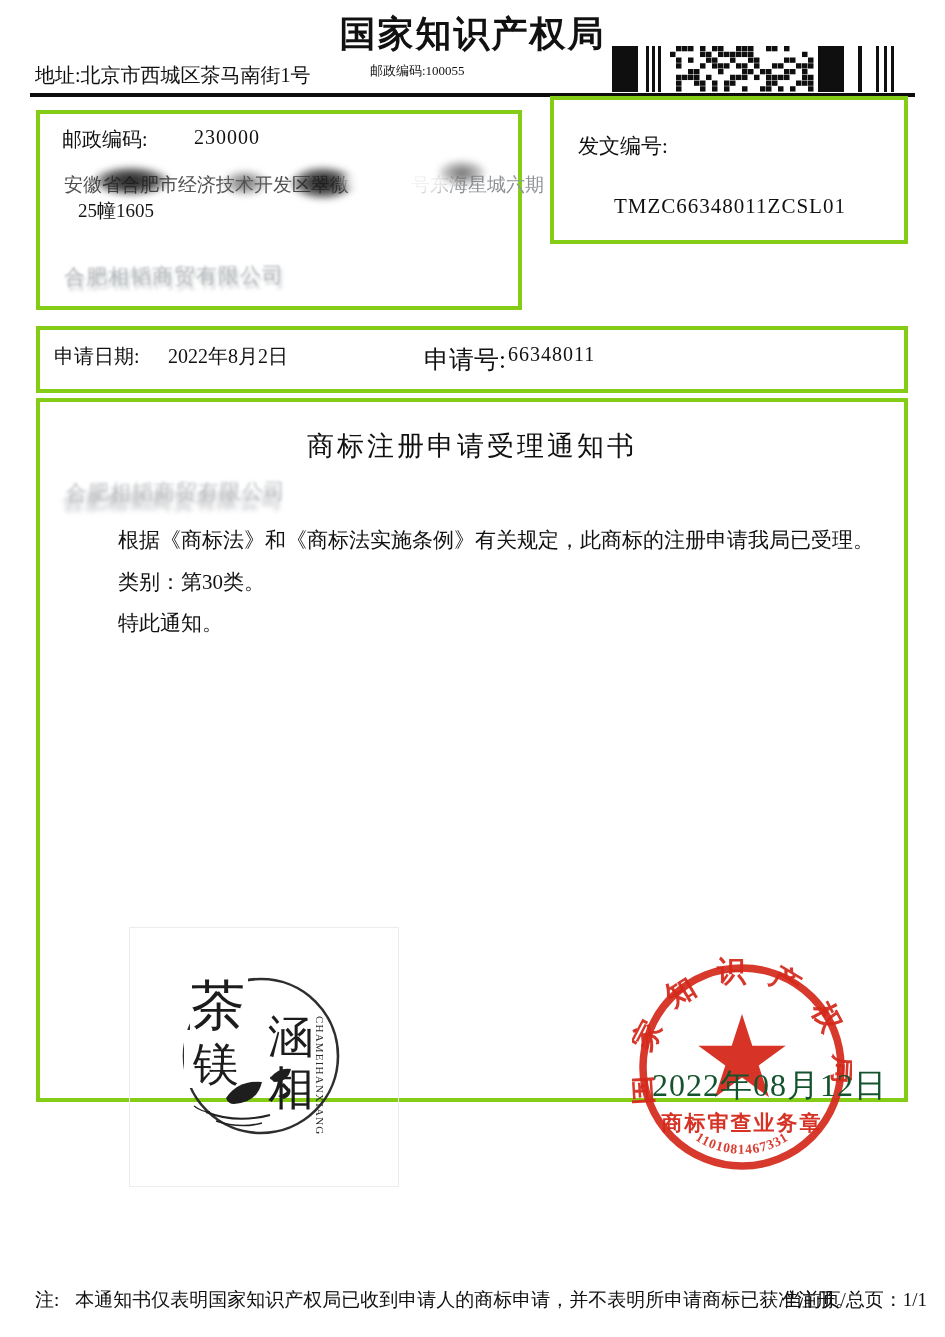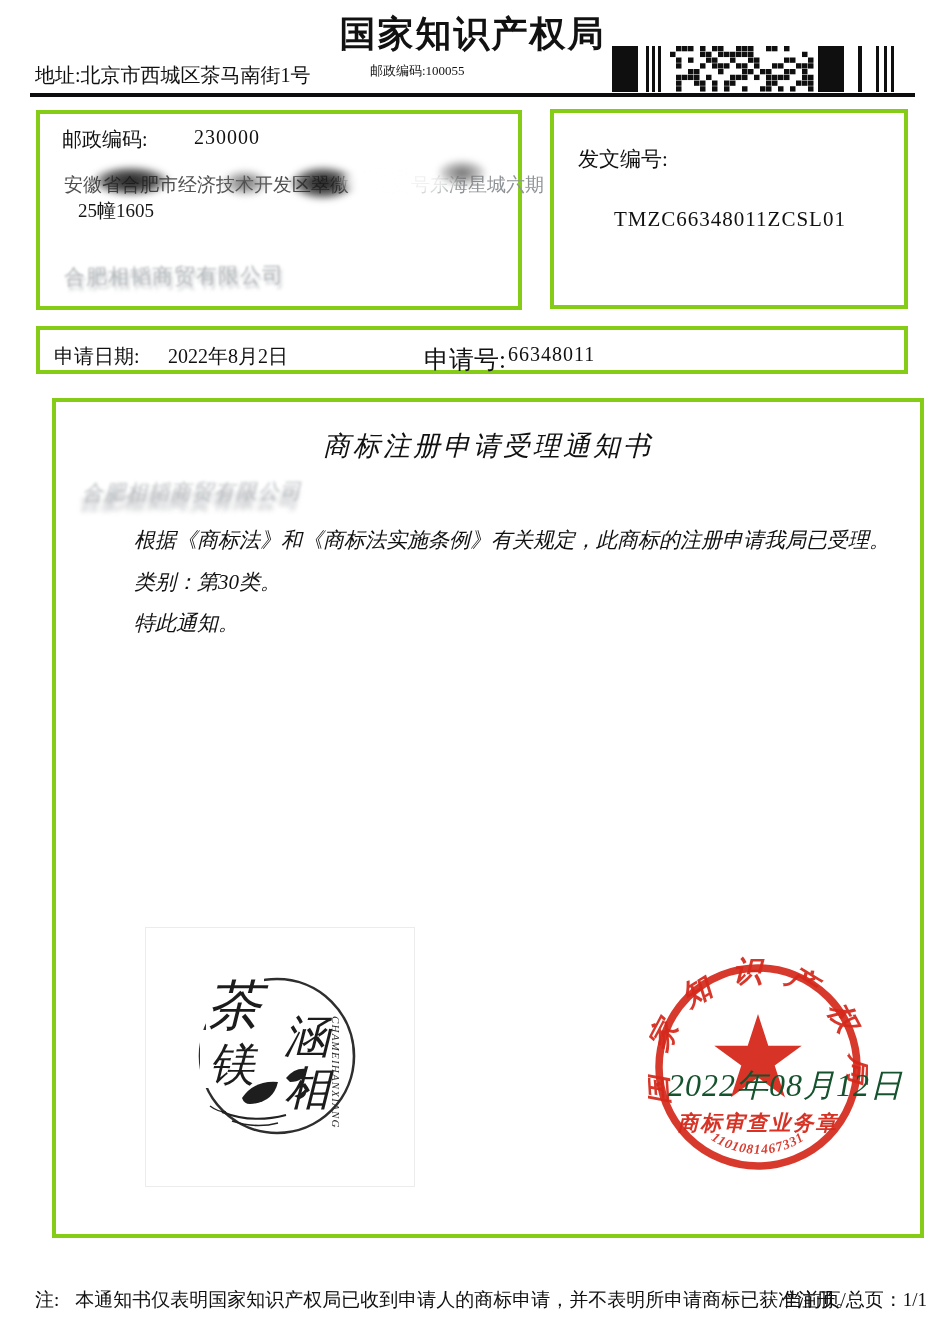--- a/index.html
+++ b/index.html
@@ -10,23 +10,23 @@
 
   .org-title{ position:absolute; left:0; right:0; top:10px; text-align:center;
     font-size:36px; font-weight:bold; letter-spacing:2px; }
   .hdr-address{ position:absolute; left:35px; top:62px; font-size:20px; }
   .hdr-postcode{ position:absolute; left:350px; top:62px; font-size:13px;margin-left:20px; }
   .hdr-rule{ position:absolute; left:30px; top:93px; width:885px; height:4px; background:#0d0d0d; }
   .barcode{ position:absolute; left:612px; top:46px; width:300px; height:46px; }
 
   .box{ position:absolute; border:4px solid #84cc16; background:#fff; }
   .recipient-box{ left:36px; top:110px; width:486px; height:200px; }
-  .docnum-box{ left:550px; top:109px; width:358px; height:200px; }
-  .meta-box{ left:36px; top:326px; width:872px; height:48px; }
-  .main-box{ left:52px; top:398px; width:872px; height:840px;font-style:italic; }
+  .docnum-box{ left:550px; top:96px; width:358px; height:148px; }
+  .meta-box{ left:36px; top:326px; width:872px; height:67px; }
+  .main-box{ left:36px; top:398px; width:872px; height:704px; }
 
   .abs{ position:absolute; white-space:nowrap; }
 
   .rb-postcode-label{ left:22px; top:12px; font-size:20px; }
   .rb-postcode-value{ left:154px; top:12px; font-size:20px; letter-spacing:1px; }
   .rb-addr1{ left:24px; top:58px; font-size:19px; color:#4f4f4f; filter:blur(0.5px); }
   .rb-addr1 .addr-gap{ display:inline-block; width:62px; }
   .rb-addr1 .addr-tail{ color:#8f9397; }
   .rb-addr2{ left:38px; top:84px; font-size:19px; color:#161616; }
   .rb-company-faded{ left:24px; top:148px; font-size:21px; color:#b3b7ba;

